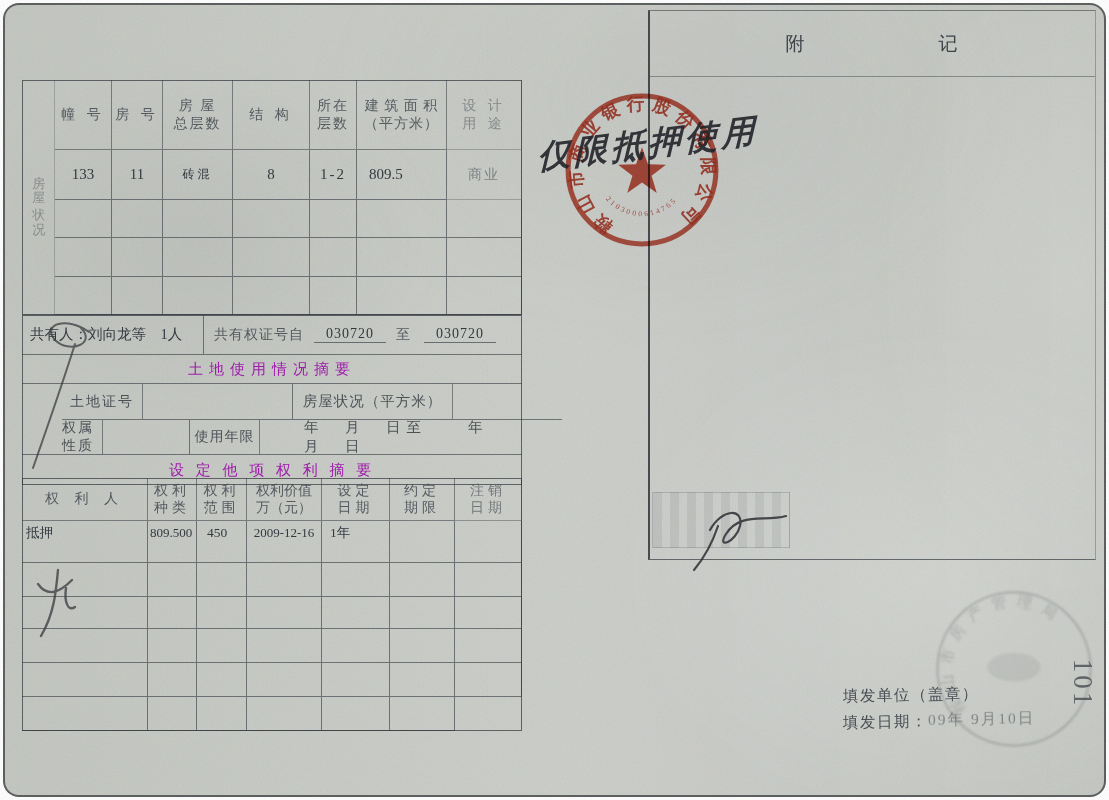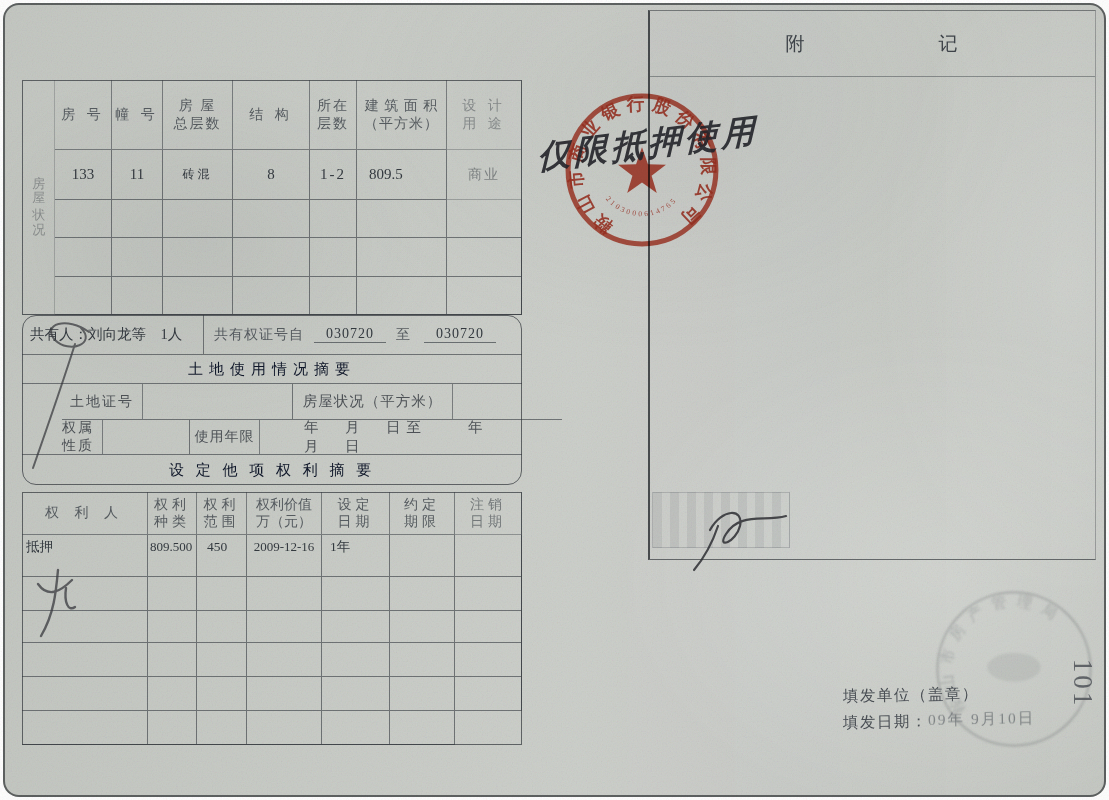--- a/index.html
+++ b/index.html
@@ -23,21 +23,21 @@
       color:var(--ink); font-size:14px; white-space:pre-line; line-height:1.25; overflow:hidden; }
   .left{ justify-content:flex-start; text-align:left; }
   .lbl{ letter-spacing:4px; color:#474d53; opacity:.88; }
   .val{ color:var(--ink2); }
   .fade5{ opacity:.5; } .fade65{ opacity:.65; } .fade75{ opacity:.75; }
   .strip{ writing-mode:vertical-rl; letter-spacing:16px; font-size:13px; opacity:.42; }
   .row{ display:flex; width:100%; border-bottom:1px solid var(--ln); z-index:2; }
   .fc{ display:flex; align-items:center; color:var(--ink); font-size:14px; }
   .brd{ border-right:1px solid var(--ln); }
   .uline{ border-bottom:1px solid rgba(60,66,72,.68); padding:0 12px; color:var(--ink2); letter-spacing:1px; }
-  .title-c{ justify-content:center; width:100%; letter-spacing:6px; color:#0f172a; }
+  .title-c{ justify-content:center; width:100%; letter-spacing:6px; color:#a21caf; }
   .panel{ z-index:2; border-left:2px solid rgba(40,44,48,.8); border-top:1px solid rgba(50,55,60,.55);
           border-right:1px solid rgba(60,65,70,.35); border-bottom:1.5px solid rgba(45,50,55,.65); }
   .panel-hd{ height:66px; border-bottom:1px solid rgba(70,75,80,.5); display:flex; align-items:center;
              justify-content:center; gap:132px; font-size:19px; color:#3f444a; letter-spacing:2px; }
   .seal{ z-index:4; mix-blend-mode:multiply; filter:blur(.4px); }
   .hw-note{ z-index:5; font-size:33px; font-weight:600; font-style:italic; letter-spacing:4px;
             color:#23242a; transform:rotate(-7deg) skewX(-7deg); opacity:.9; white-space:nowrap; }
   .faintbox{ z-index:2; border:1px solid rgba(75,80,90,.3); filter:blur(.4px);
     background:repeating-linear-gradient(90deg, rgba(80,85,95,.13) 0 9px, transparent 9px 17px); opacity:.8; }
   .sig{ z-index:5; }
@@ -50,22 +50,22 @@
 </style>
 </head>
 <body>
 
 <div class="page">
   <div class="paper"></div>
 
 
   <div class="grid abs" style="left:22px; top:80px; width:500px; grid-template-columns:33px 57px 51px 70px 77px 47px 90px 75px; grid-template-rows:70px 50px 38px 39px 38px;">
     <div class="c strip" style="grid-row:1/6;">房屋状况</div>
+    <div class="c lbl">幢 号</div>
     <div class="c lbl">房 号</div>
-    <div class="c lbl">幢 号</div>
     <div class="c lbl" style="letter-spacing:2px;">房 屋
 总层数</div>
     <div class="c lbl">结 构</div>
     <div class="c lbl" style="letter-spacing:2px;">所在
 层数</div>
     <div class="c lbl" style="letter-spacing:1px;">建 筑 面 积
 （平方米）</div>
     <div class="c lbl fade5">设 计
 用 途</div>
     <div class="c val" style="font-size:15px;">133</div>
@@ -91,21 +91,21 @@
       <div class="c"></div>
     <div class="c"></div>
       <div class="c"></div>
       <div class="c"></div>
       <div class="c"></div>
       <div class="c"></div>
       <div class="c"></div>
       <div class="c"></div>
   </div>
 
-  <div class="abs" style="left:22px; top:315px; width:500px; height:170px; z-index:2; outline:1.3px solid rgba(48,53,58,.7); outline-offset:-1px;border-radius:14px;">
+  <div class="abs" style="left:22px; top:315px; width:500px; height:170px; z-index:2; outline:1.3px solid rgba(48,53,58,.7); outline-offset:-1px;">
     <div class="row" style="height:40px;">
       <div class="fc brd left" style="width:182px; padding-left:8px; font-size:14.5px; color:var(--ink2);">共有人：刘向龙等　1人</div>
       <div class="fc" style="flex:1; padding-left:10px; gap:10px;">
         <span class="lbl" style="letter-spacing:1px;">共有权证号自</span>
         <span class="uline">030720</span>
         <span class="lbl">至</span>
         <span class="uline">030720</span>
       </div>
     </div>
     <div class="row" style="height:29px;">
@@ -121,21 +121,21 @@
       <div class="fc brd lbl" style="width:81px; justify-content:center; letter-spacing:2px;padding-left:40px;">权属性质</div>
       <div class="fc brd" style="width:87px;"></div>
       <div class="fc brd lbl" style="width:70px; justify-content:center; letter-spacing:1px;">使用年限</div>
       <div class="fc lbl" style="flex:1; padding-left:44px; letter-spacing:6px; font-size:14.5px;">年　月　日至　　年　月　日</div>
     </div>
     <div class="row" style="height:30px; border-bottom:none;">
       <div class="fc title-c" style="font-size:15px; letter-spacing:4px;">设 定 他 项 权 利 摘 要</div>
     </div>
   </div>
 
-  <div class="grid abs" style="left:22px; top:492px; width:500px; grid-template-columns:126px 49px 50px 75px 68px 65px 67px; grid-template-rows:43px 42px 34px 32px 34px 34px 34px;">
+  <div class="grid abs" style="left:22px; top:478px; width:500px; grid-template-columns:126px 49px 50px 75px 68px 65px 67px; grid-template-rows:43px 42px 34px 32px 34px 34px 34px;">
     <div class="c lbl" style="letter-spacing:6px;">权  利  人</div>
     <div class="c lbl">权利
 种类</div>
     <div class="c lbl">权利
 范围</div>
     <div class="c lbl" style="letter-spacing:0;">权利价值
 万（元）</div>
     <div class="c lbl">设定
 日期</div>
     <div class="c lbl">约定

